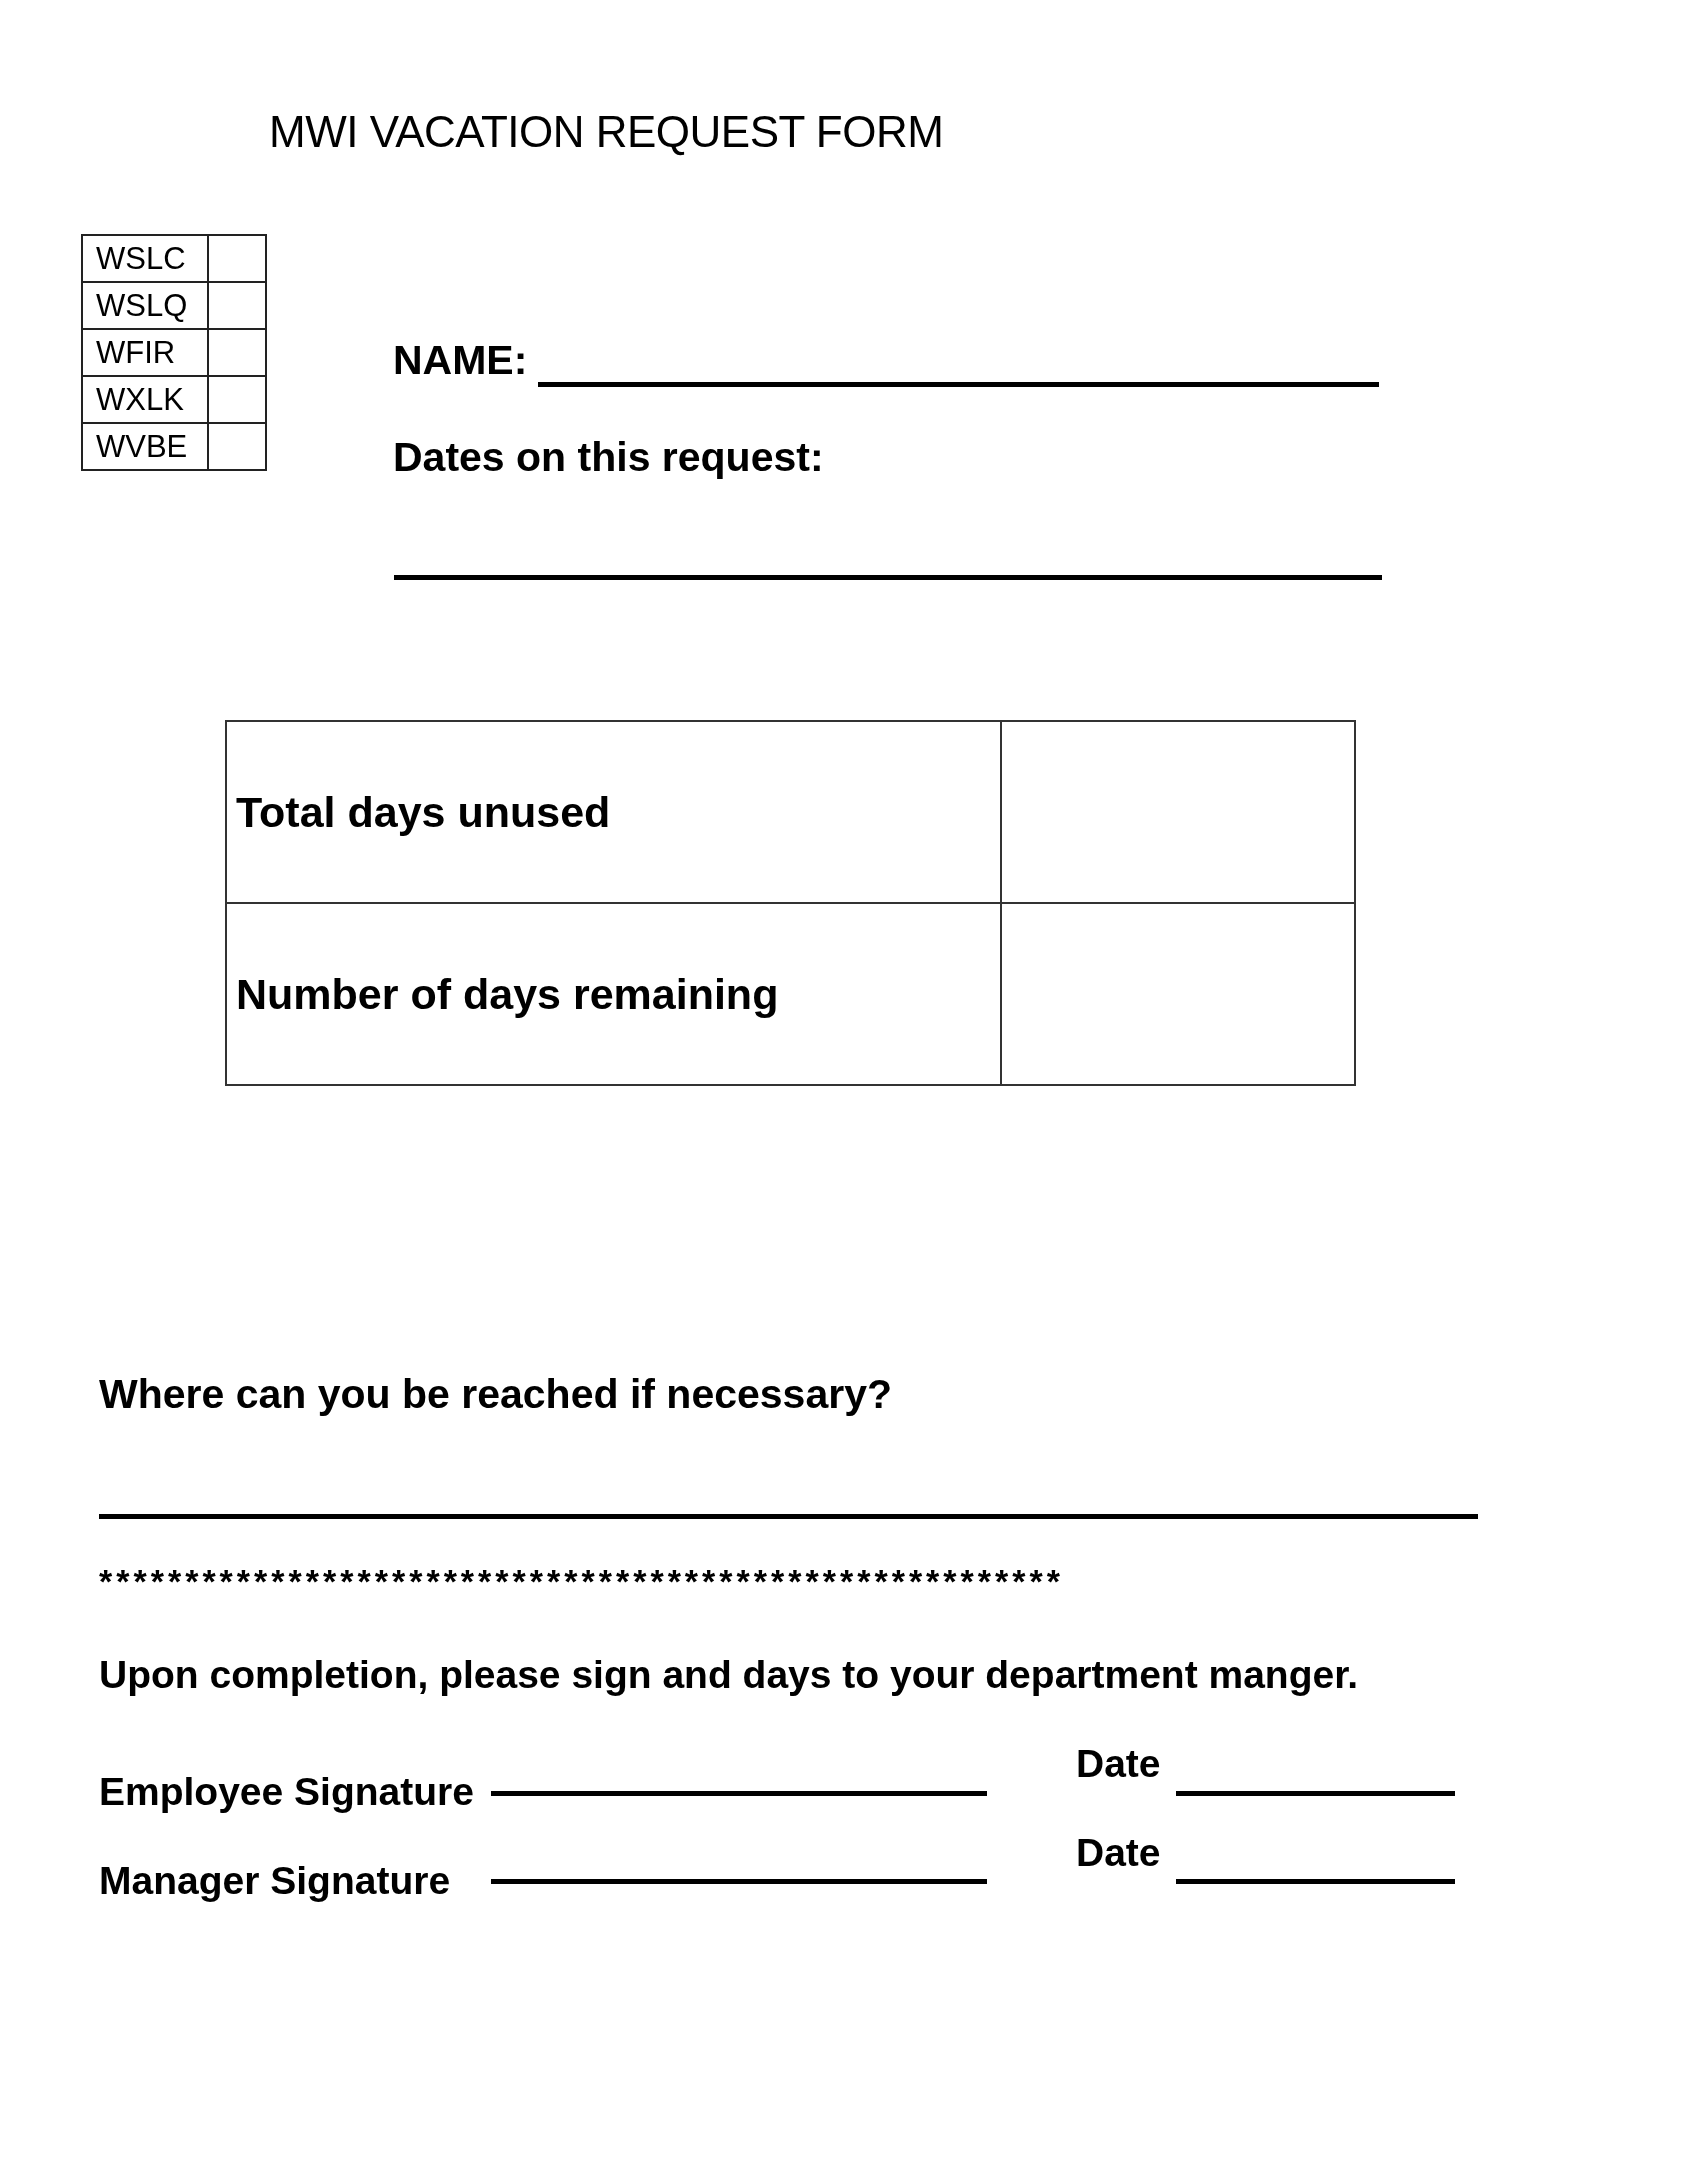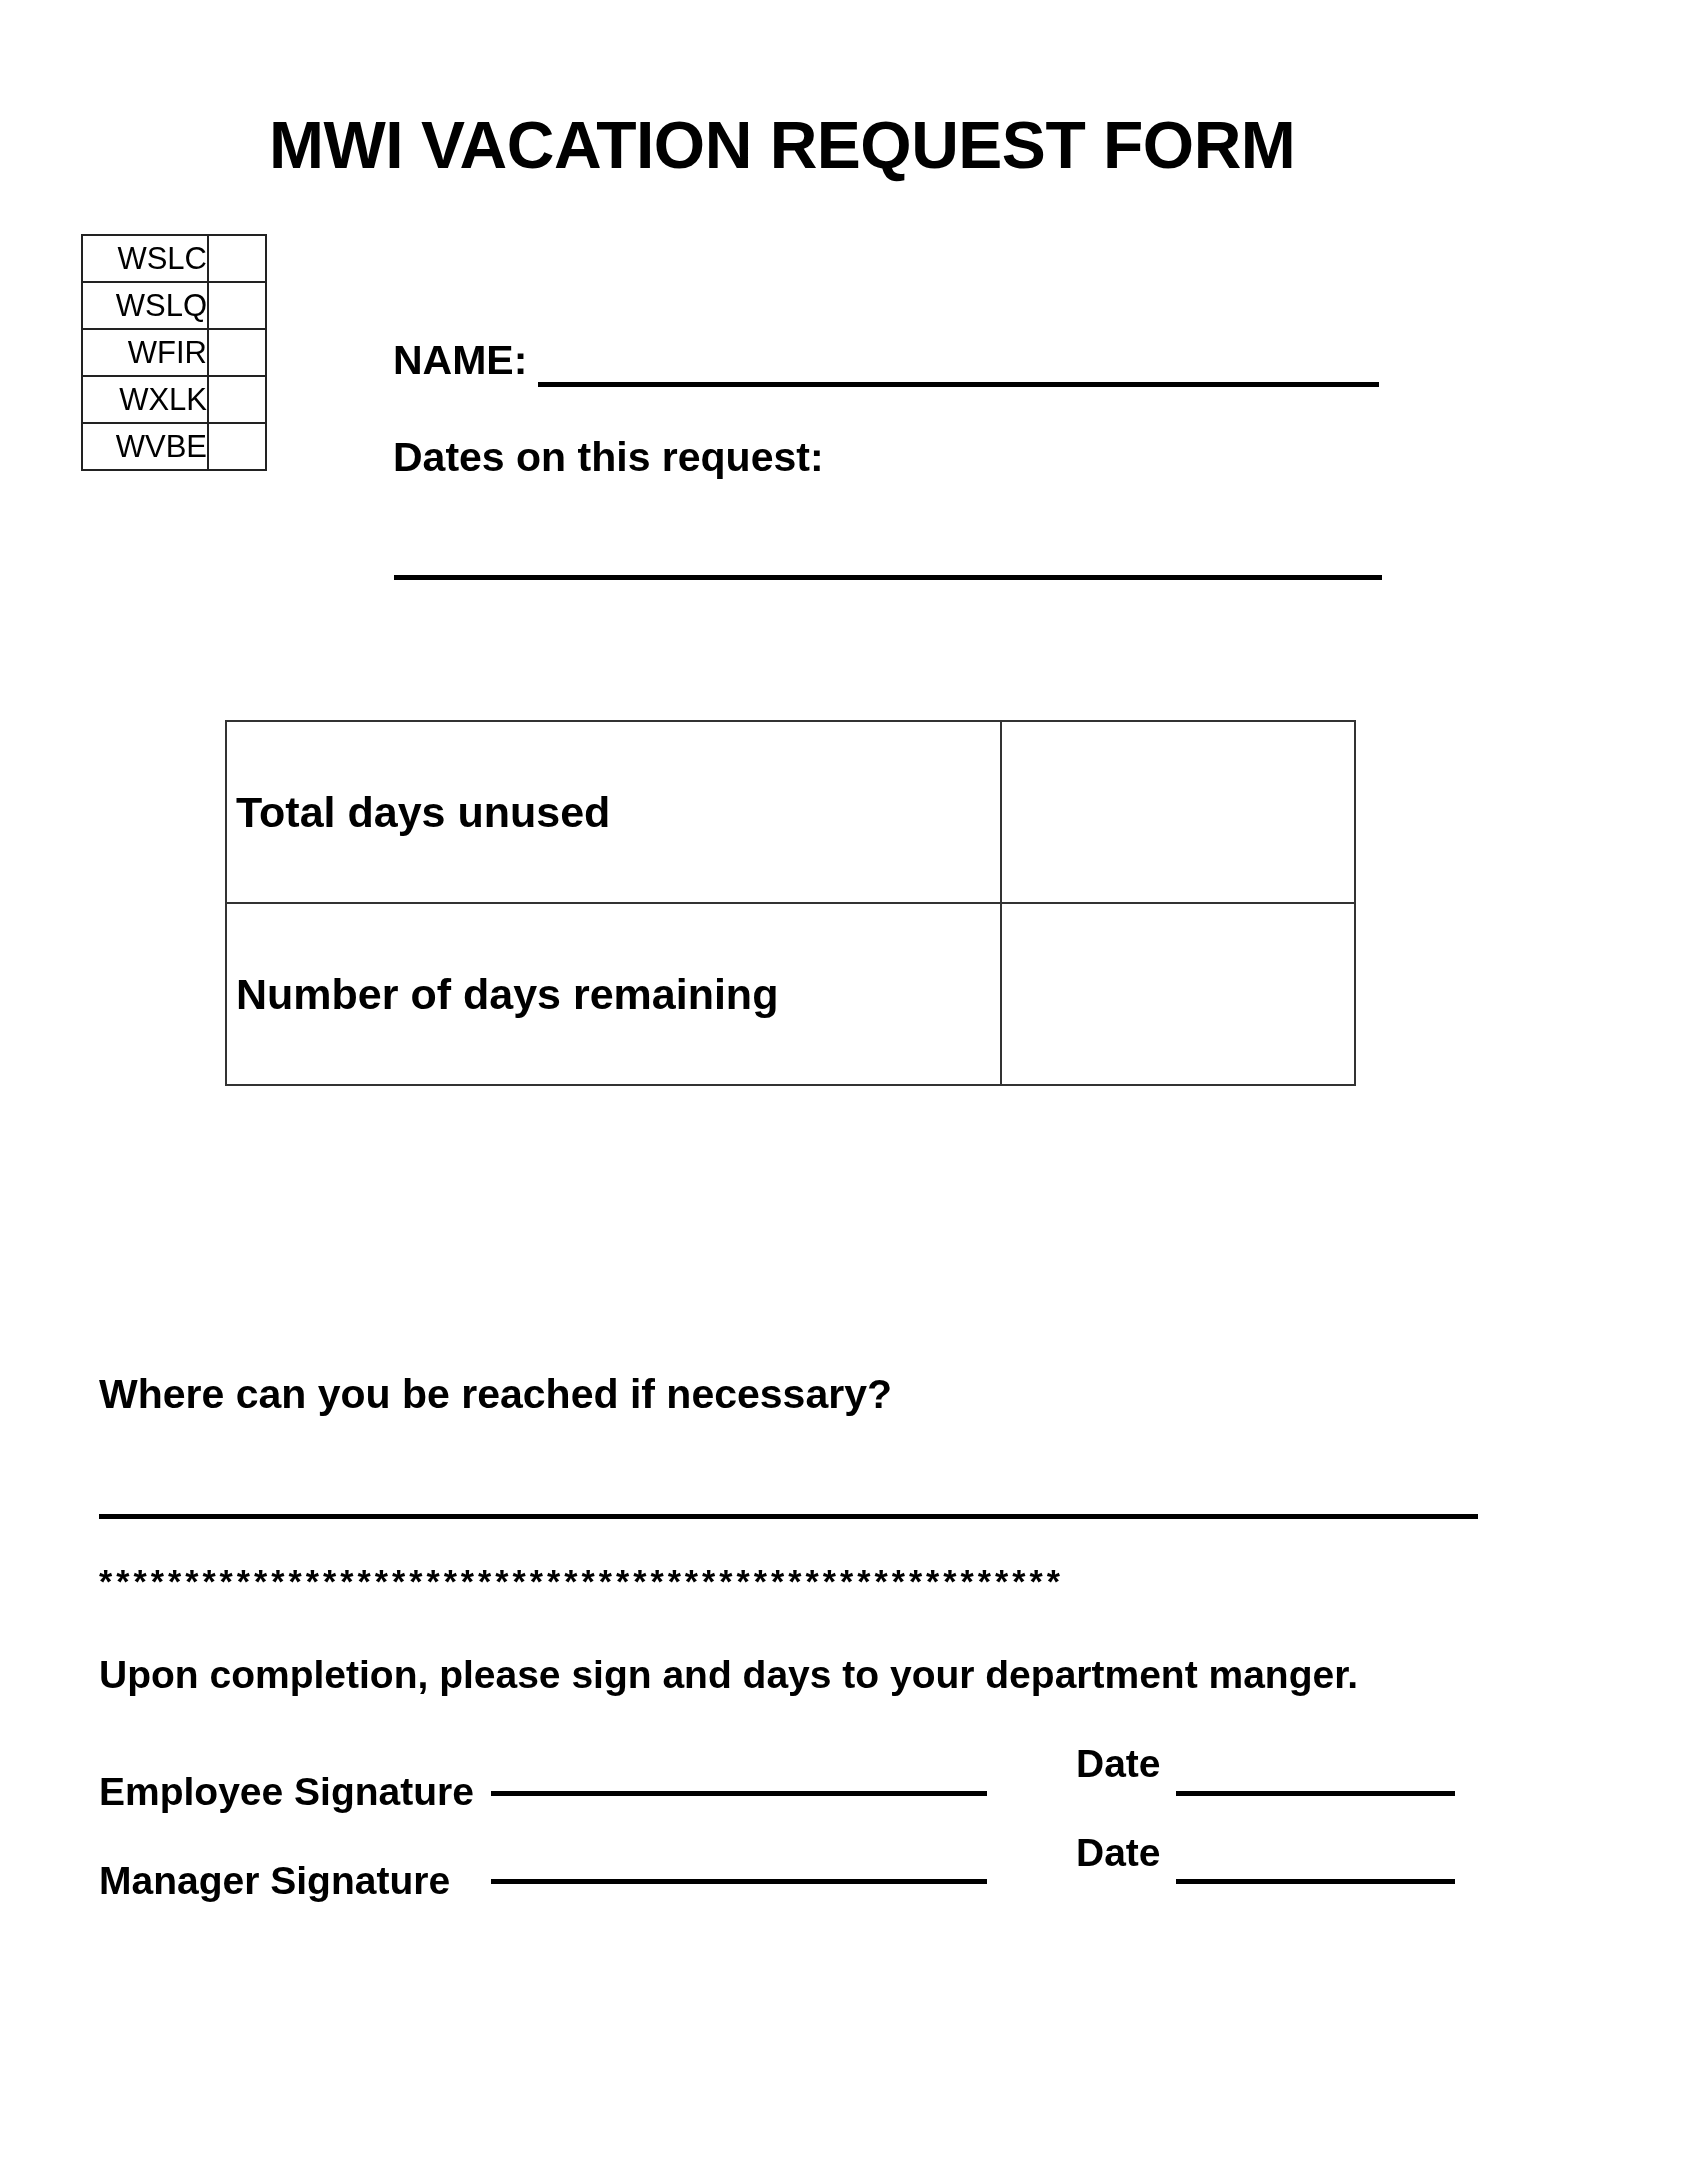--- a/index.html
+++ b/index.html
@@ -1,21 +1,21 @@
 <!DOCTYPE html>
 <html><head>
   <meta charset="utf-8">
   <style>
     html, body { margin: 0; padding: 0; background: #ffffff; }
     body { width: 1683px; height: 2178px; position: relative; overflow: hidden;
            font-family: "Liberation Sans", "DejaVu Sans", sans-serif; color: #000; }
     .abs { position: absolute; }
-    .title { left: 269px; top: 107px; font-size: 66px; font-weight: bold; letter-spacing: -0.5px;
+    .title { left: 269px; top: 107px; font-size: 44px; font-weight: normal; letter-spacing: -0.5px;
              white-space: nowrap; }
-    .codes { left: 81px; top: 234px; border-collapse: collapse; text-align: right; }
+    .codes { left: 81px; top: 234px; border-collapse: collapse; }
     .codes td { border: 2px solid #222; height: 45px; font-size: 31px; padding: 0 0 0 13px;
                 line-height: 45px; }
     .codes td.code { width: 111px; }
     .codes td.box { width: 56px; padding: 0; }
     .lbl { font-size: 41px; font-weight: bold; white-space: nowrap; }
     .uline { background: #000; height: 5px; }
     .grid { left: 225px; top: 720px; border-collapse: collapse; }
     .grid td { border: 2px solid #333; height: 178px; }
     .grid td.label { width: 763px; font-size: 43px; font-weight: bold; padding-left: 9px; }
     .grid td.value { width: 350px; }

